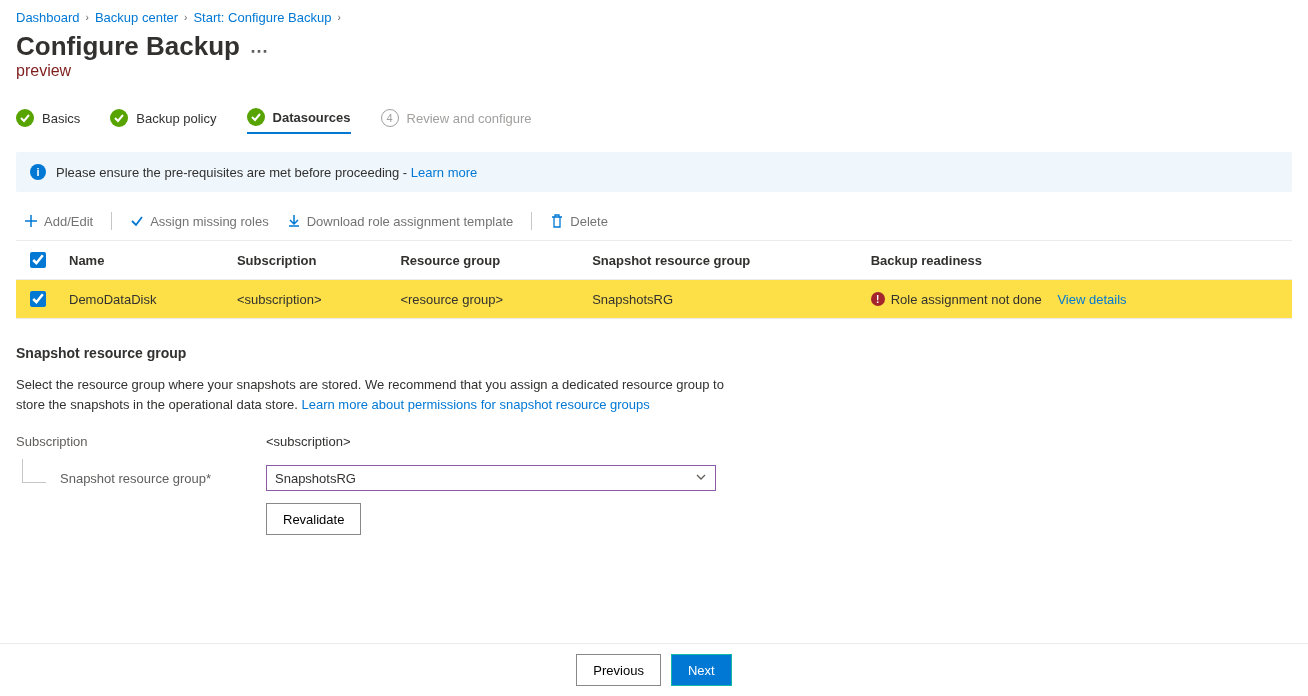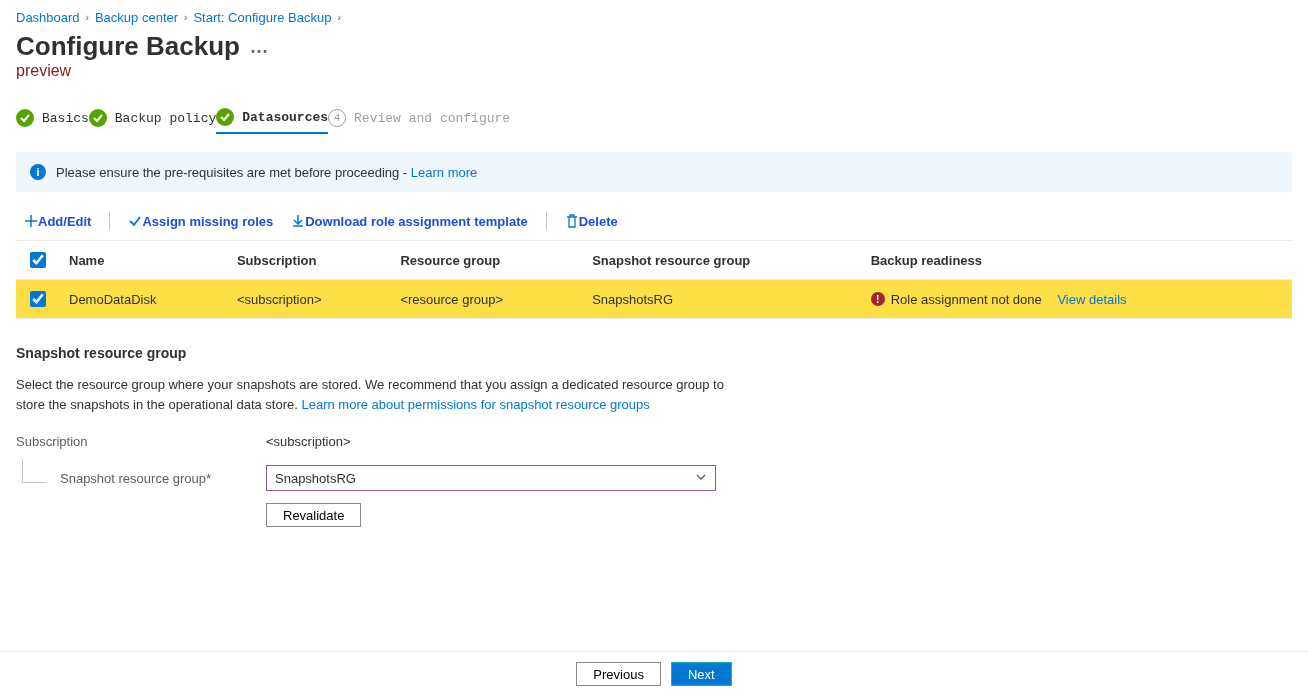--- a/index.html
+++ b/index.html
@@ -16,42 +16,42 @@
   
   .breadcrumb { font-size: 13px; color: #0078d4; display:flex; align-items:center; gap:6px; }
   .breadcrumb .sep { color: #605e5c; font-size: 10px; }
 
   
   h1 { font-size: 26px; font-weight: 600; margin: 6px 0 0 0; display:flex; align-items:flex-end; gap:10px;}
   .ellipsis { color:#605e5c; font-size:18px; cursor:pointer;}
   .subtitle { font-size: 16px; color:#7f1d1d; margin-top:0; }
 
   
-  .steps { display:flex; margin: 28px 0 0 0; border-bottom: none; font-family: Liberation Mono, monospace;}
+  .steps { display:flex; gap:30px; margin: 28px 0 0 0; border-bottom: none;}
   .step { display:flex; align-items:center; gap:8px; padding-bottom:6px; }
   .step.active { border-bottom: 2px solid #0078d4; font-weight:600;}
   .step.disabled { color:#a19f9d; }
   .step .circle {
     width:18px; height:18px; border-radius:50%; display:flex; align-items:center; justify-content:center;
     font-size:11px; color:#fff;
   }
   .circle.done { background:#57a300; }
   .circle.num { border:1px solid #a19f9d; color:#a19f9d; background:#fff; }
   .check-icon svg { display:block; }
 
   
   .banner {
     margin-top:18px; background:#eff6fc; padding:12px 14px; display:flex; align-items:center; gap:10px;
     color:#323130; border-radius:2px;
   }
   .info-icon { width:16px;height:16px;border-radius:50%;background:#0078d4;color:#fff;display:flex;align-items:center;justify-content:center;font-size:11px;font-weight:700;}
 
   
   .toolbar { display:flex; align-items:center; gap:18px; padding:14px 8px 10px 8px; margin-top:6px;}
-  .toolbar .btn { display:flex; align-items:center; color:#1d4ed8; cursor:pointer;font-weight:bold; }
+  .toolbar .btn { display:flex; align-items:center; gap:6px; color:#737373; cursor:pointer; }
   .toolbar .sep { width:1px; height:18px; background:#c8c6c4; }
   .tb-icon { color:#0078d4; display:flex; }
 
   
   .tbl { width:100%; border-collapse:collapse; font-size:13px; border-top:1px solid #edebe9; border-bottom:1px solid #edebe9;}
   .tbl th, .tbl td { text-align:left; padding:8px 10px; vertical-align:middle; }
   .tbl th { font-weight:600; color:#323130; background:#fff; border-bottom:1px solid #edebe9;}
   .tbl tbody tr { background:#fde047; }
   .chk { width:16px;height:16px; accent-color:#0078d4; }
   .readiness { display:flex; align-items:center; gap:6px; }
@@ -68,21 +68,21 @@
   .tree-line { width:24px; height:24px; border-left:1px solid #c8c6c4; border-bottom:1px solid #c8c6c4; margin-right:14px; margin-left:6px; margin-top:-14px;}
 
   
   .select {
     width:450px; height:26px; border:1px solid #8a5aa6; background:#fff; display:flex; align-items:center;
     justify-content:space-between; padding:0 8px; font-size:13px; cursor:pointer;
   }
   .chevron { color:#605e5c; }
 
   
-  .btn-std { height:24px; padding:0 16px; background:#fff; border:1px solid #8a8886; font-size:13px; cursor:pointer; }
+  .btn-std { height:32px; padding:0 16px; background:#fff; border:1px solid #8a8886; font-size:13px; cursor:pointer; }
   .btn-primary { background:#0078d4; color:#fff; border:1px solid #14b8a6; }
   .footer { position:fixed; bottom:0; left:0; right:0; padding:10px 16px; border-top:1px solid #edebe9; background:#fff; display:flex; gap:10px;justify-content:center;}
 </style>
 </head>
 <body>
 
 <div class="breadcrumb">
   <a>Dashboard</a>
   <span class="sep">›</span>
   <a>Backup center</a>

